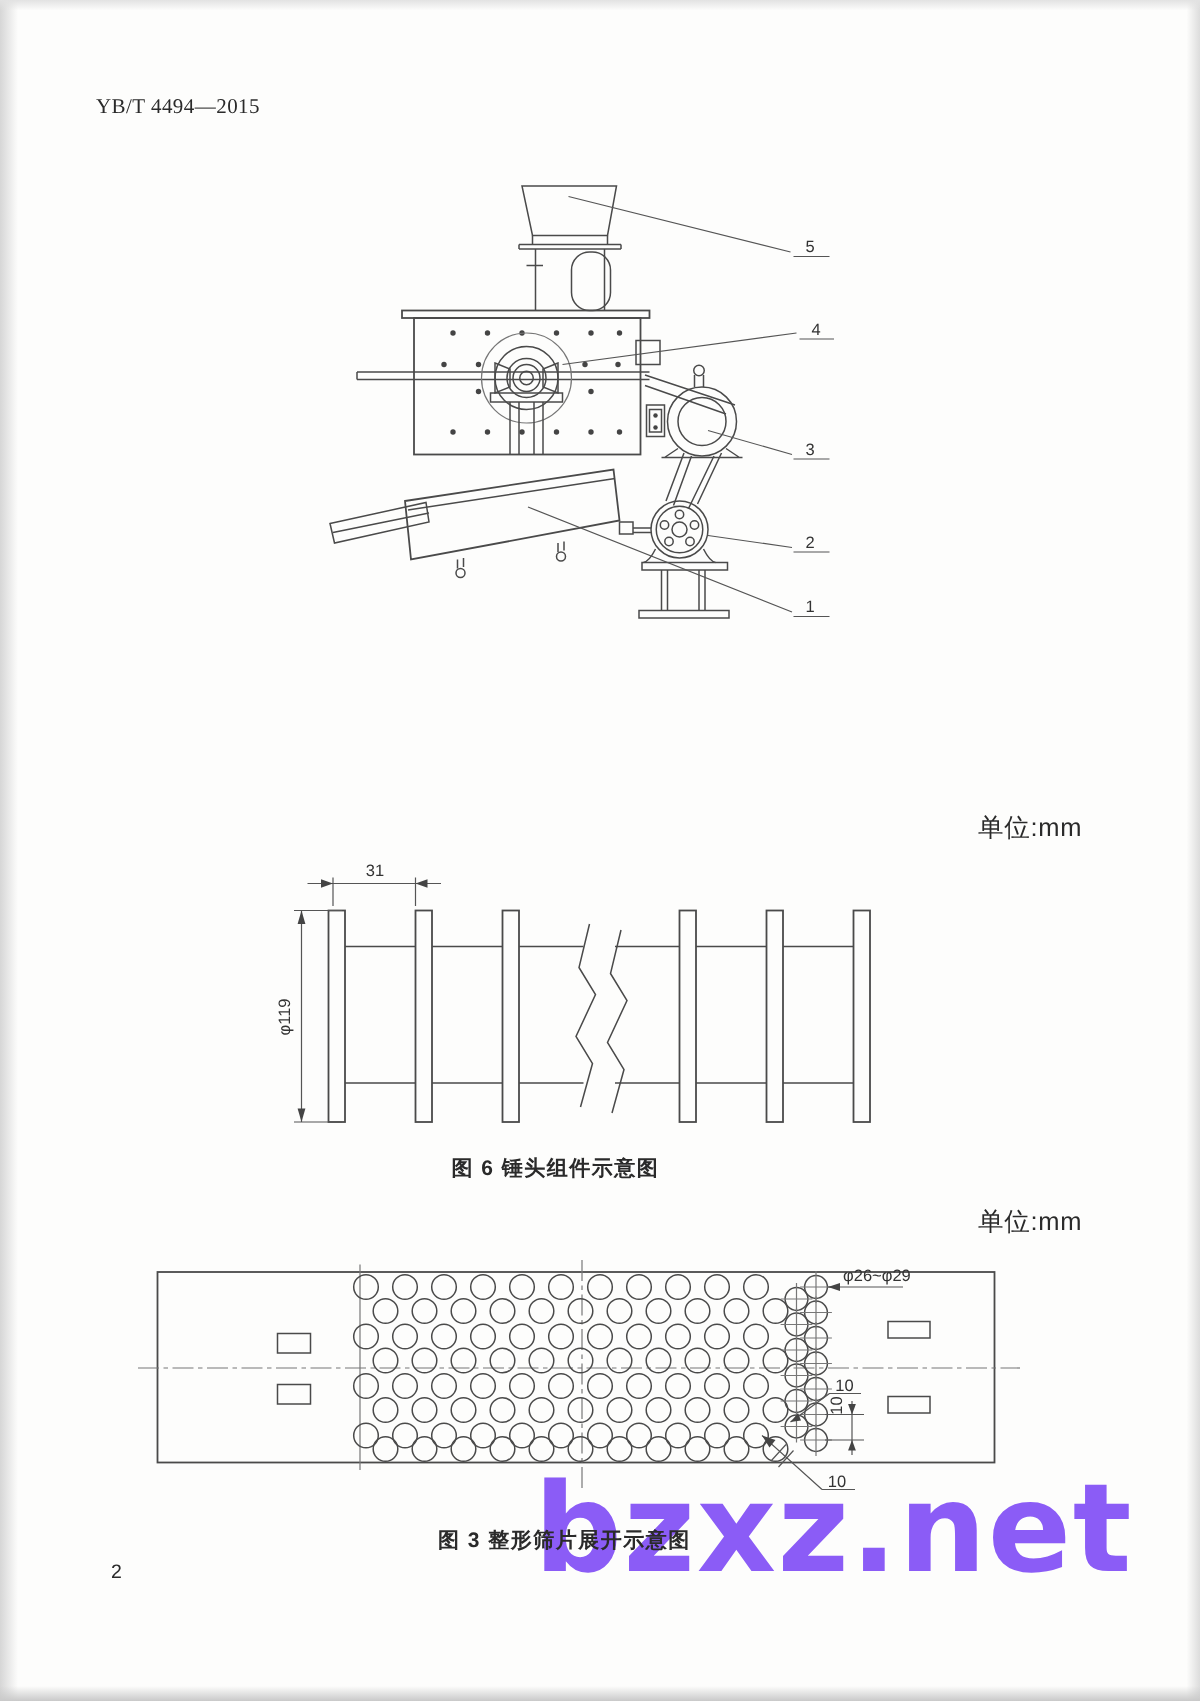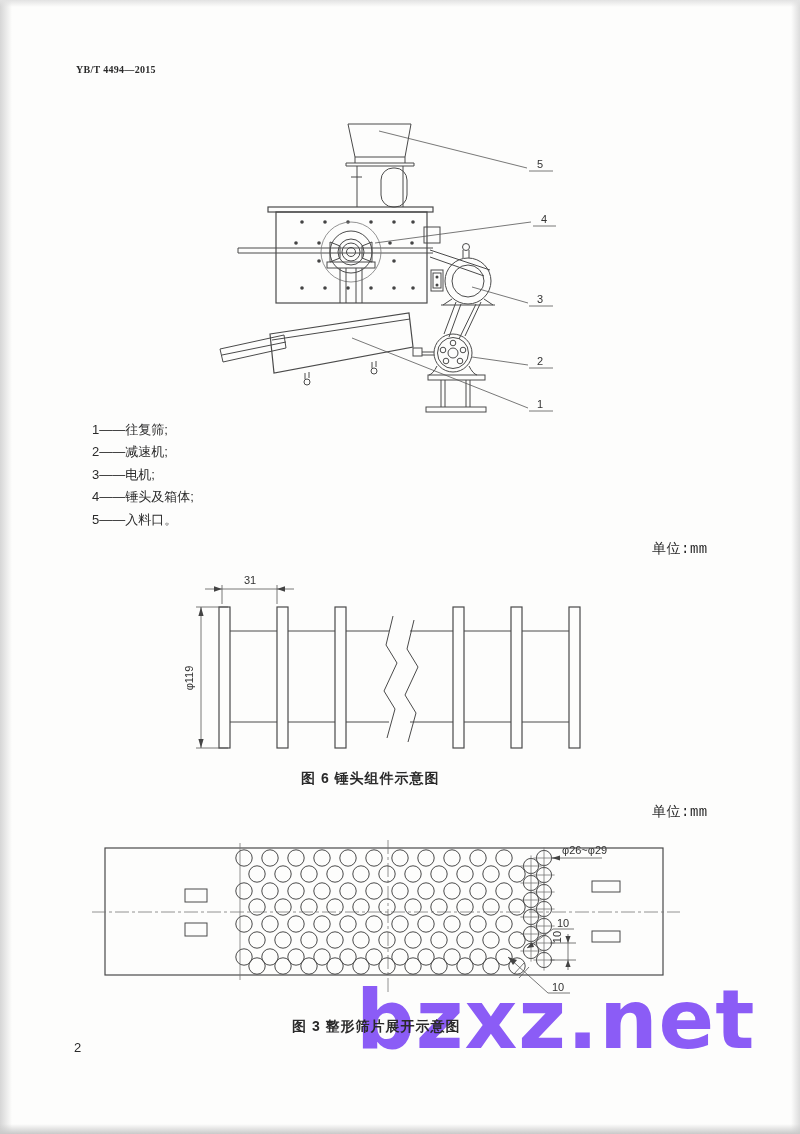--- a/index.html
+++ b/index.html
@@ -9,27 +9,27 @@
   .edge-left{position:absolute;left:0;top:0;width:12px;height:100%;
              background:linear-gradient(to right,#d6d6d6,rgba(255,255,255,0));z-index:3;pointer-events:none;}
   .edge-right{position:absolute;right:0;top:0;width:9px;height:100%;
               background:linear-gradient(to left,#dcdcdc,rgba(255,255,255,0));z-index:3;pointer-events:none;}
   .edge-top{position:absolute;left:0;top:0;width:100%;height:7px;
             background:linear-gradient(to bottom,#e2e2e2,rgba(255,255,255,0));z-index:3;pointer-events:none;}
   .edge-bottom{position:absolute;left:0;bottom:0;width:100%;height:10px;
                background:linear-gradient(to top,#c9c9c9,rgba(255,255,255,0));z-index:3;pointer-events:none;}
 
   .abs{position:absolute;z-index:2;}
-  #header-code{left:76px;top:64px;font-family:"Liberation Serif",serif;font-weight:bold;font-size:10px;letter-spacing:0.3px;}
+  #header-code{left:64px;top:64px;font-family:"Liberation Serif",serif;font-weight:normal;font-size:14px;letter-spacing:0.3px;}
   #legend{left:92px;top:419px;font-size:13px;line-height:22.4px;}
   .caption{font-weight:bold;font-size:14px;letter-spacing:1px;}
   #caption1{left:277px;top:518px;}
   #caption2{left:301px;top:770px;}
   #caption3{left:292px;top:1018px;}
-  .unit{font-size:14px;letter-spacing:0.5px;font-family:Liberation Mono, monospace;}
+  .unit{font-size:17px;letter-spacing:0.5px;}
   #unit2{left:652px;top:540px;}
   #unit3{left:652px;top:803px;}
   #page-num{left:74px;top:1040px;font-size:13px;}
   #watermark{left:356px;top:972px;z-index:1;font-size:82px;font-weight:bold;
              font-family:"DejaVu Sans",sans-serif;color:#8b5cf6;letter-spacing:1px;}
   svg{position:absolute;left:0;top:0;z-index:2;}
   svg text{font-family:"Liberation Sans",sans-serif;font-size:11px;fill:#333;}
   .ln{stroke:#4a4a4a;stroke-width:1;fill:none;}
   .ln2{stroke:#4a4a4a;stroke-width:1.2;fill:none;}
   .dim{stroke:#555;stroke-width:0.8;fill:none;}
@@ -39,27 +39,20 @@
 </style>
 </head>
 <body>
 
 <div id="page">
 
   <div class="abs" id="watermark">bzxz.net</div>
 
   <div class="abs" id="header-code">YB/T 4494—2015</div>
 
-  <div class="abs" id="legend">
-    <div>1——往复筛;</div>
-    <div>2——减速机;</div>
-    <div>3——电机;</div>
-    <div>4——锤头及箱体;</div>
-    <div>5——入料口。</div>
-  </div>
 
   <div class="abs unit" id="unit2">单位:mm</div>
   <div class="abs caption" id="caption2">图 6  锤头组件示意图</div>
   <div class="abs unit" id="unit3">单位:mm</div>
   <div class="abs caption" id="caption3">图 3  整形筛片展开示意图</div>
   <div class="abs" id="page-num">2</div>
 
   <svg width="800" height="1134" viewBox="0 0 800 1134">
 
     <g>

